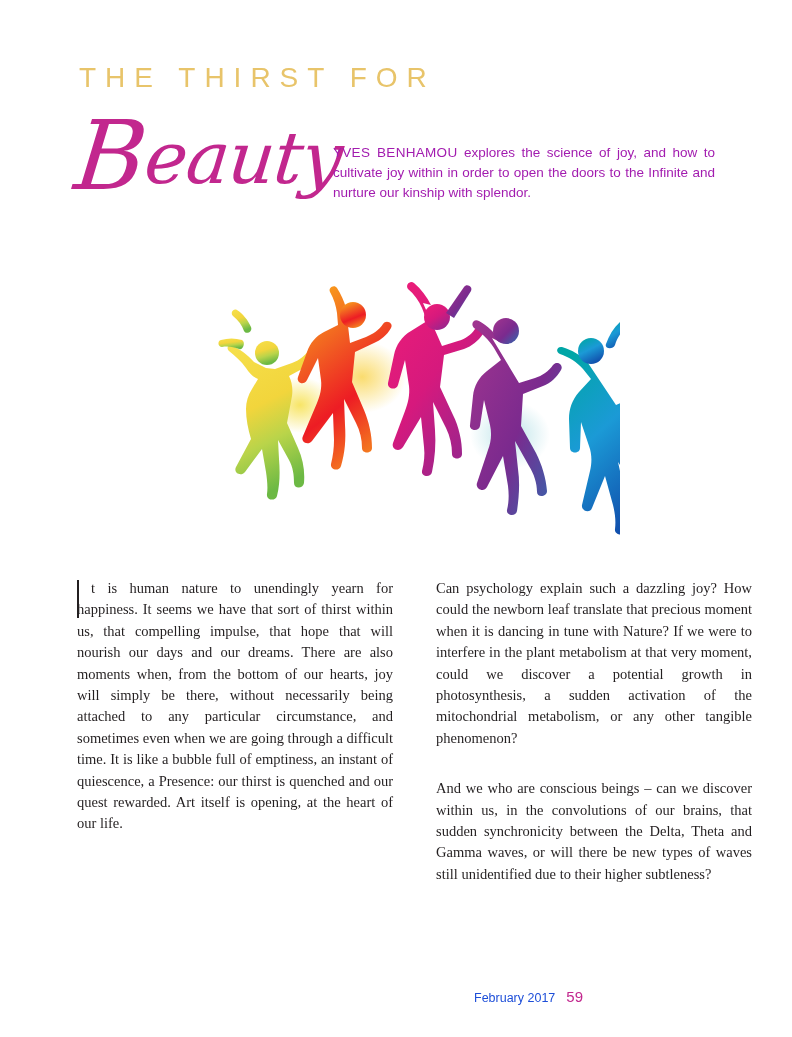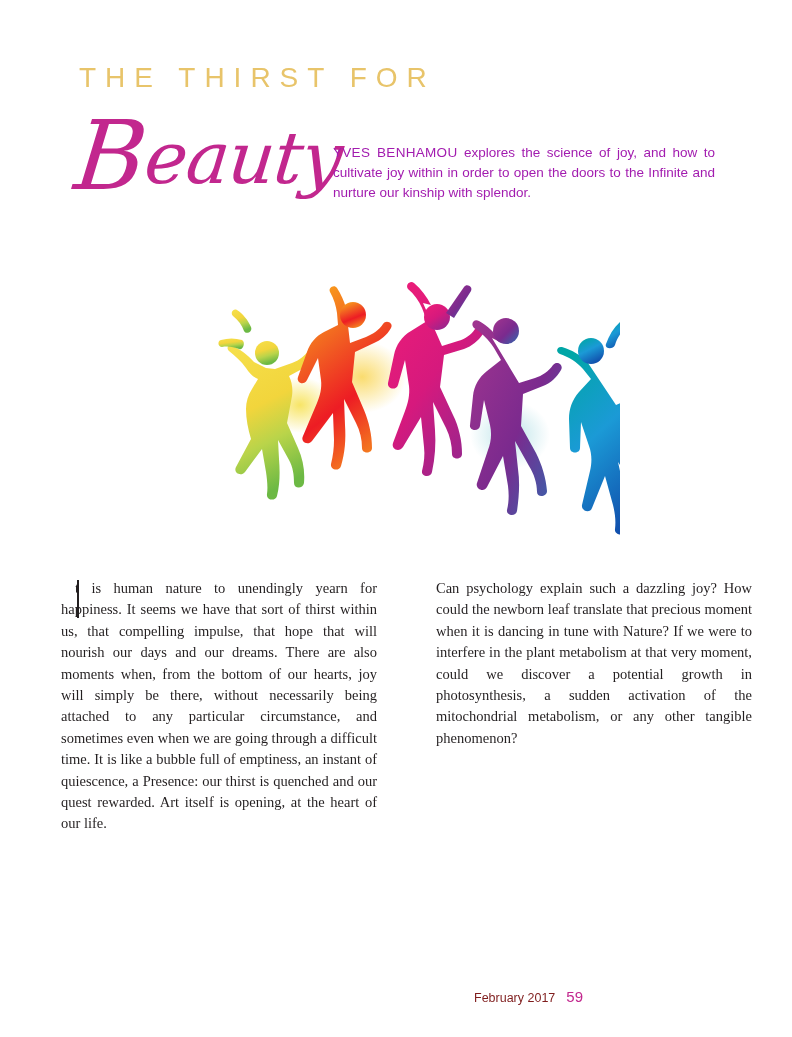--- a/index.html
+++ b/index.html
@@ -78,21 +78,21 @@
 
   
   .col {
     position: absolute;
     width: 316px;
     font-size: 14.5px;
     line-height: 21.4px;
     text-align: justify;
     color: #231f20;
   }
-  .col.left { left: 61px; top: 578px; }
+  .col.left { left: 77px; top: 578px; }
   .col.right { left: 436px; top: 578px; }
   .col p { margin: 0 0 29px 0; }
   .col p:last-child { margin-bottom: 0; }
 
   .dropcap-rule {
     position: absolute;
     left: 77px;
     top: 580px;
     width: 2px;
     height: 38px;
@@ -107,21 +107,21 @@
     position: absolute;
     right: 77px;
     bottom: 32px;
     display: flex;
     align-items: baseline;
     gap: 11px;
     font-family: "Liberation Sans", sans-serif;
   }
   .footer .date {
     font-size: 12.5px;
-    color: #7f1d1d;
+    color: #1d4ed8;
     margin-left: 41px;
   }
   .footer .pageno {
     font-size: 15px;
     font-weight: normal;
     color: #c2278e;
   }
 </style>
 </head>
 <body>
@@ -204,20 +204,21 @@
   </div>
 
   <div class="dropcap-rule"></div>
 
   <div class="col left">
     <p class="firstpara">t is human nature to unendingly yearn for happiness. It seems we have that sort of thirst within us, that compelling impulse, that hope that will nourish our days and our dreams. There are also moments when, from the bottom of our hearts, joy will simply be there, without necessarily being attached to any particular circumstance, and sometimes even when we are going through a difficult time. It is like a bubble full of emptiness, an instant of quiescence, a Presence: our thirst is quenched and our quest rewarded. Art itself is opening, at the heart of our life.</p>
   </div>
 
   <div class="col right">
     <p>Can psychology explain such a dazzling joy? How could the newborn leaf translate that precious moment when it is dancing in tune with Nature? If we were to interfere in the plant metabolism at that very moment, could we discover a potential growth in photosynthesis, a sudden activation of the mitochondrial metabolism, or any other tangible phenomenon?</p>
+    <p>And we who are conscious beings – can we discover within us, in the convolutions of our brains, that sudden synchronicity between the Delta, Theta and Gamma waves, or will there be new types of waves still unidentified due to their higher subtleness?</p>
   </div>
 
   <div class="footer">
     <span class="date">February 2017</span>
     <span class="pageno">59</span>
   </div>
 
 </div>
 
 </body></html>

